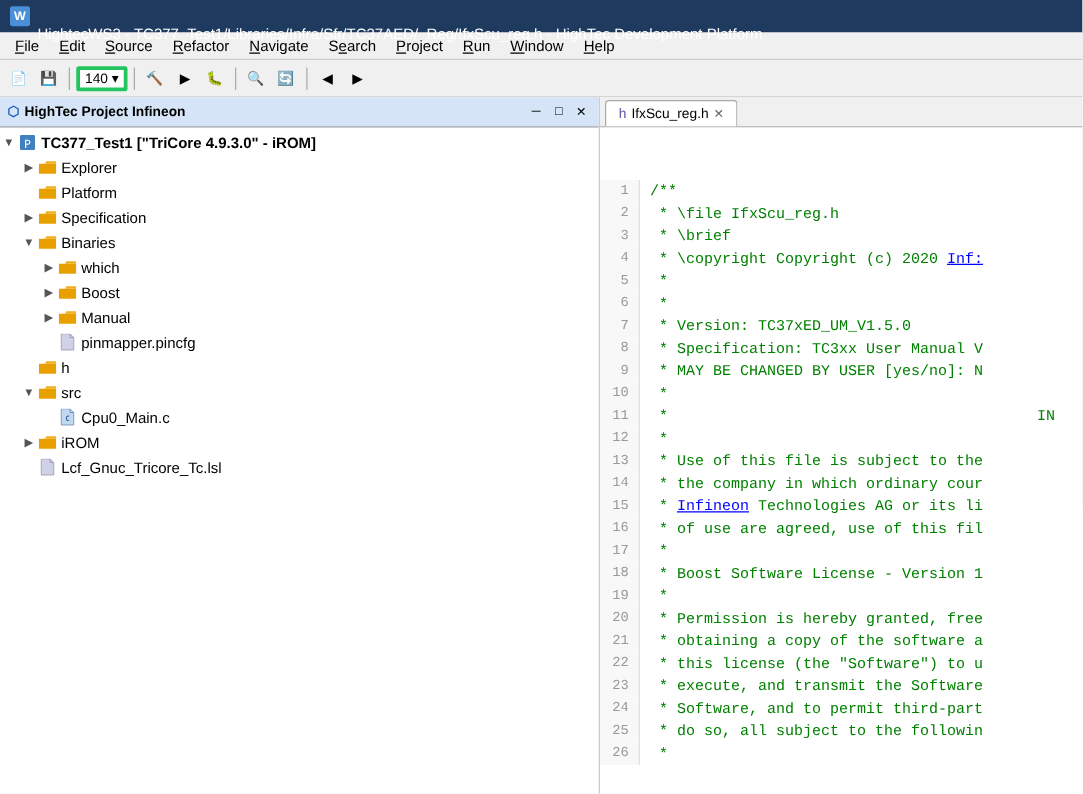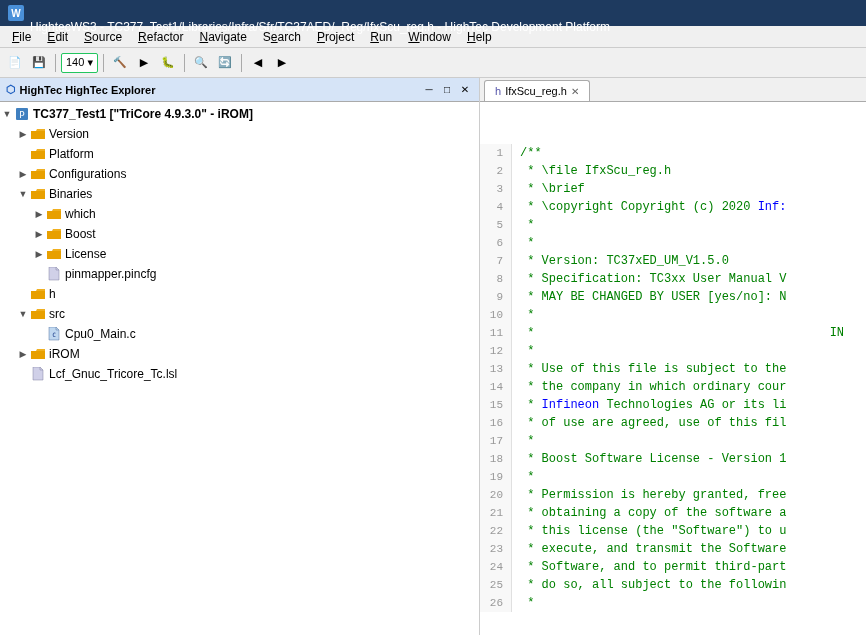--- a/index.html
+++ b/index.html
@@ -83,21 +83,21 @@
     }
     .toolbar-separator {
       width: 1px;
       height: 18px;
       background: #aaa;
       margin: 0 3px;
     }
     .toolbar-dropdown {
       display: flex;
       align-items: center;
-      border: 1px solid #22c55e;
+      border: 3px solid #22c55e;
       background: white;
       height: 20px;
       padding: 0 4px;
       font-size: 11px;
       cursor: pointer;
       border-radius: 2px;
     }
 
     
     #main-area {
@@ -253,21 +253,21 @@
       font-size: 11px;
     }
     .line-content {
       padding-left: 8px;
       color: #000;
       flex: 1;
     }
 
     
     .c-comment { color: #008000; }
-    .c-link { color: #0000ff; }
+    .c-link { color: #0000ff; text-decoration: underline; }
   </style>
 </head>
 <body>
 
 <div id="title-bar">
   <div class="app-icon">W</div>
   <span class="title-text">HightecWS3 - TC377_Test1/Libraries/Infra/Sfr/TC37AED/_Reg/IfxScu_reg.h - HighTec Development Platform</span>
 </div>
 
 <div id="menu-bar">
@@ -299,21 +299,21 @@
   <div class="toolbar-btn" title="Back">◀</div>
   <div class="toolbar-btn" title="Forward">▶</div>
 </div>
 
 <div id="main-area">
 
   <div id="left-panel">
     <div id="panel-header">
       <div class="panel-title">
         <span style="color:#2060c0;">⬡</span>
-        <span>HighTec HighTec Explorer</span>
+        <span>HighTec Project Infineon</span>
       </div>
       <div class="panel-controls">
         <div class="panel-ctrl-btn" title="Minimize">─</div>
         <div class="panel-ctrl-btn" title="Maximize">□</div>
         <div class="panel-ctrl-btn" title="Close">✕</div>
       </div>
     </div>
     <div id="tree-container">
 
     <div class="tree-item">
@@ -328,21 +328,21 @@
         </div>
         <div class="tree-item">
           <span class="tree-indent"></span>
           <span class="tree-toggle">▶</span>
           <span class="tree-icon">
             <svg width="14" height="12" viewBox="0 0 14 12">
               <path d="M0,3 L0,11 L14,11 L14,3 Z" fill="#e8a000"></path>
               <path d="M0,3 L5,3 L6,1 L14,1 L14,3" fill="#f0b020"></path>
             </svg>
           </span>
-          <span class="tree-label">Version</span>
+          <span class="tree-label">Explorer</span>
         </div>
         <div class="tree-item">
           <span class="tree-indent"></span>
           <span class="tree-toggle"></span>
           <span class="tree-icon">
             <svg width="14" height="12" viewBox="0 0 14 12">
               <path d="M0,3 L0,11 L14,11 L14,3 Z" fill="#e8a000"></path>
               <path d="M0,3 L5,3 L6,1 L14,1 L14,3" fill="#f0b020"></path>
             </svg>
           </span>
@@ -350,21 +350,21 @@
         </div>
         <div class="tree-item">
           <span class="tree-indent"></span>
           <span class="tree-toggle">▶</span>
           <span class="tree-icon">
             <svg width="14" height="12" viewBox="0 0 14 12">
               <path d="M0,3 L0,11 L14,11 L14,3 Z" fill="#e8a000"></path>
               <path d="M0,3 L5,3 L6,1 L14,1 L14,3" fill="#f0b020"></path>
             </svg>
           </span>
-          <span class="tree-label">Configurations</span>
+          <span class="tree-label">Specification</span>
         </div>
         <div class="tree-item">
           <span class="tree-indent"></span>
           <span class="tree-toggle">▼</span>
           <span class="tree-icon">
             <svg width="14" height="12" viewBox="0 0 14 12">
               <path d="M0,3 L0,11 L14,11 L14,3 Z" fill="#e8a000"></path>
               <path d="M0,3 L5,3 L6,1 L14,1 L14,3" fill="#f0b020"></path>
             </svg>
           </span>
@@ -397,21 +397,21 @@
         <div class="tree-item">
           <span class="tree-indent"></span>
           <span class="tree-indent"></span>
           <span class="tree-toggle">▶</span>
           <span class="tree-icon">
             <svg width="14" height="12" viewBox="0 0 14 12">
               <path d="M0,3 L0,11 L14,11 L14,3 Z" fill="#e8a000"></path>
               <path d="M0,3 L5,3 L6,1 L14,1 L14,3" fill="#f0b020"></path>
             </svg>
           </span>
-          <span class="tree-label">License</span>
+          <span class="tree-label">Manual</span>
         </div>
         <div class="tree-item">
           <span class="tree-indent"></span>
           <span class="tree-indent"></span>
           <span class="tree-toggle"></span>
           <span class="tree-icon">
             <svg width="12" height="14" viewBox="0 0 12 14">
               <path d="M1,0 L8,0 L11,3 L11,13 L1,13 Z" fill="#d0d0e8" stroke="#8080a0" stroke-width="0.5"></path>
               <path d="M8,0 L8,3 L11,3" fill="none" stroke="#8080a0" stroke-width="0.5"></path>
             </svg>

